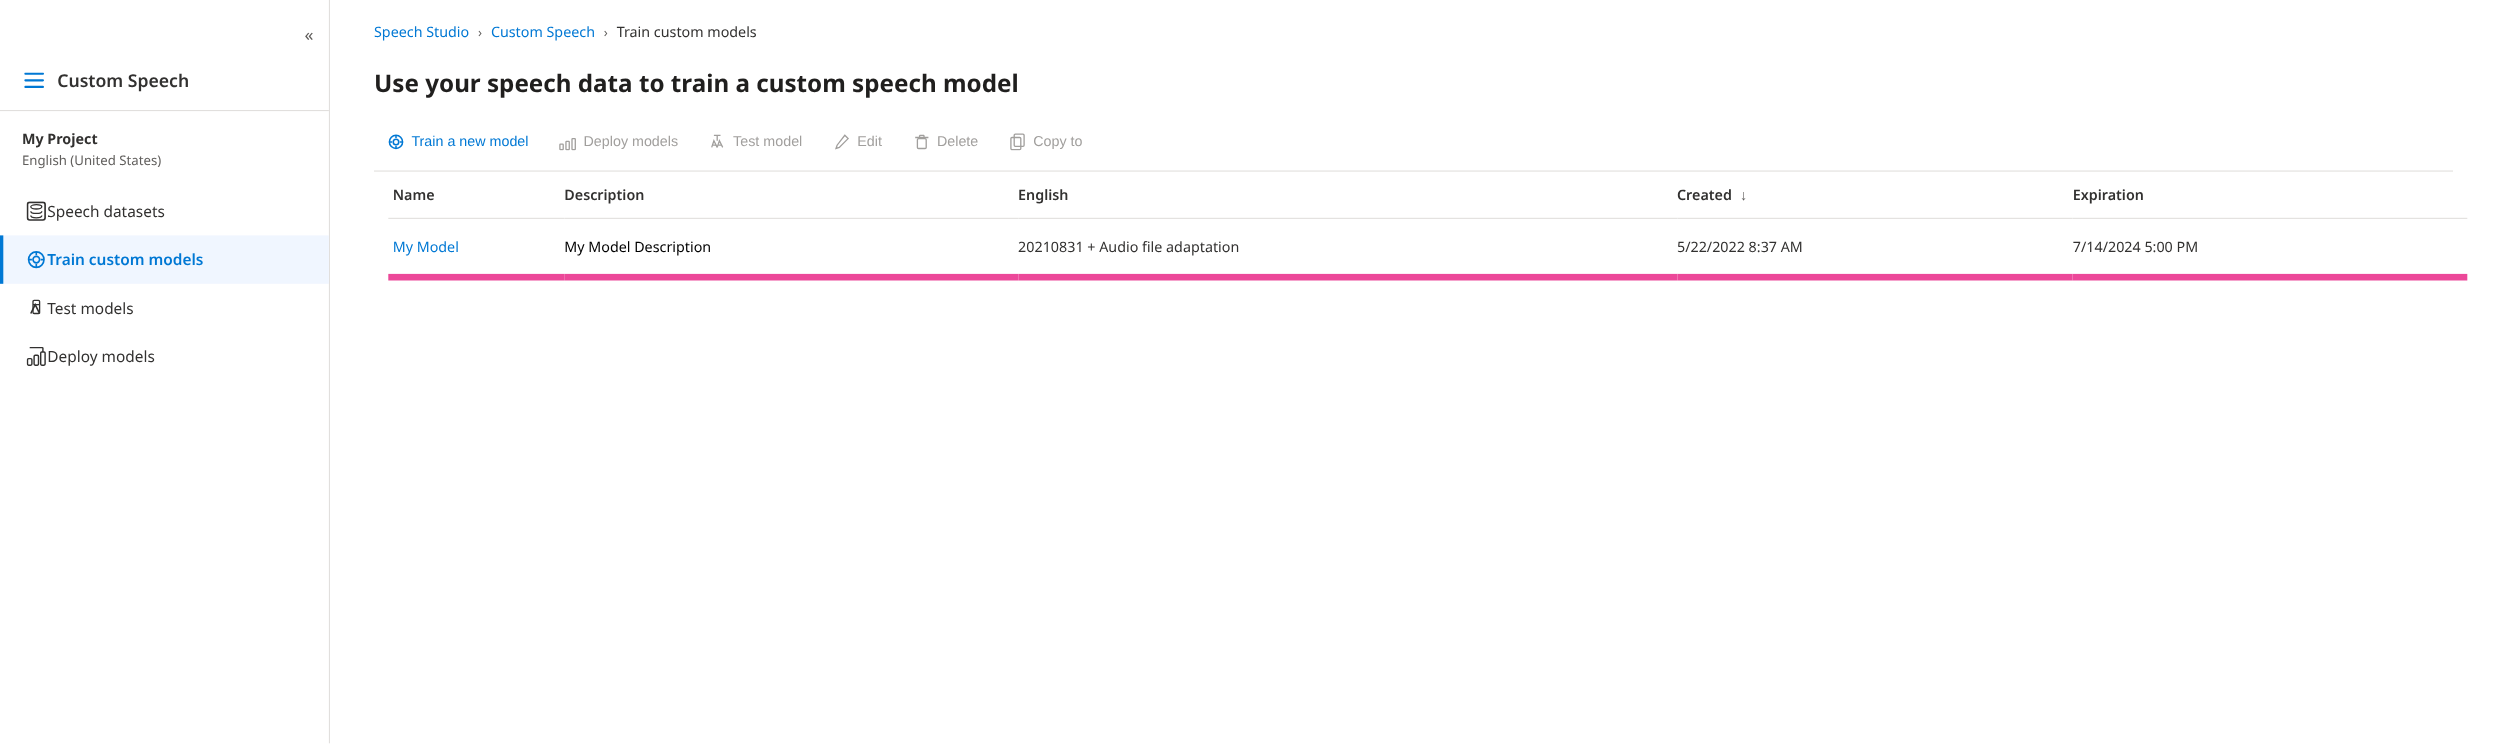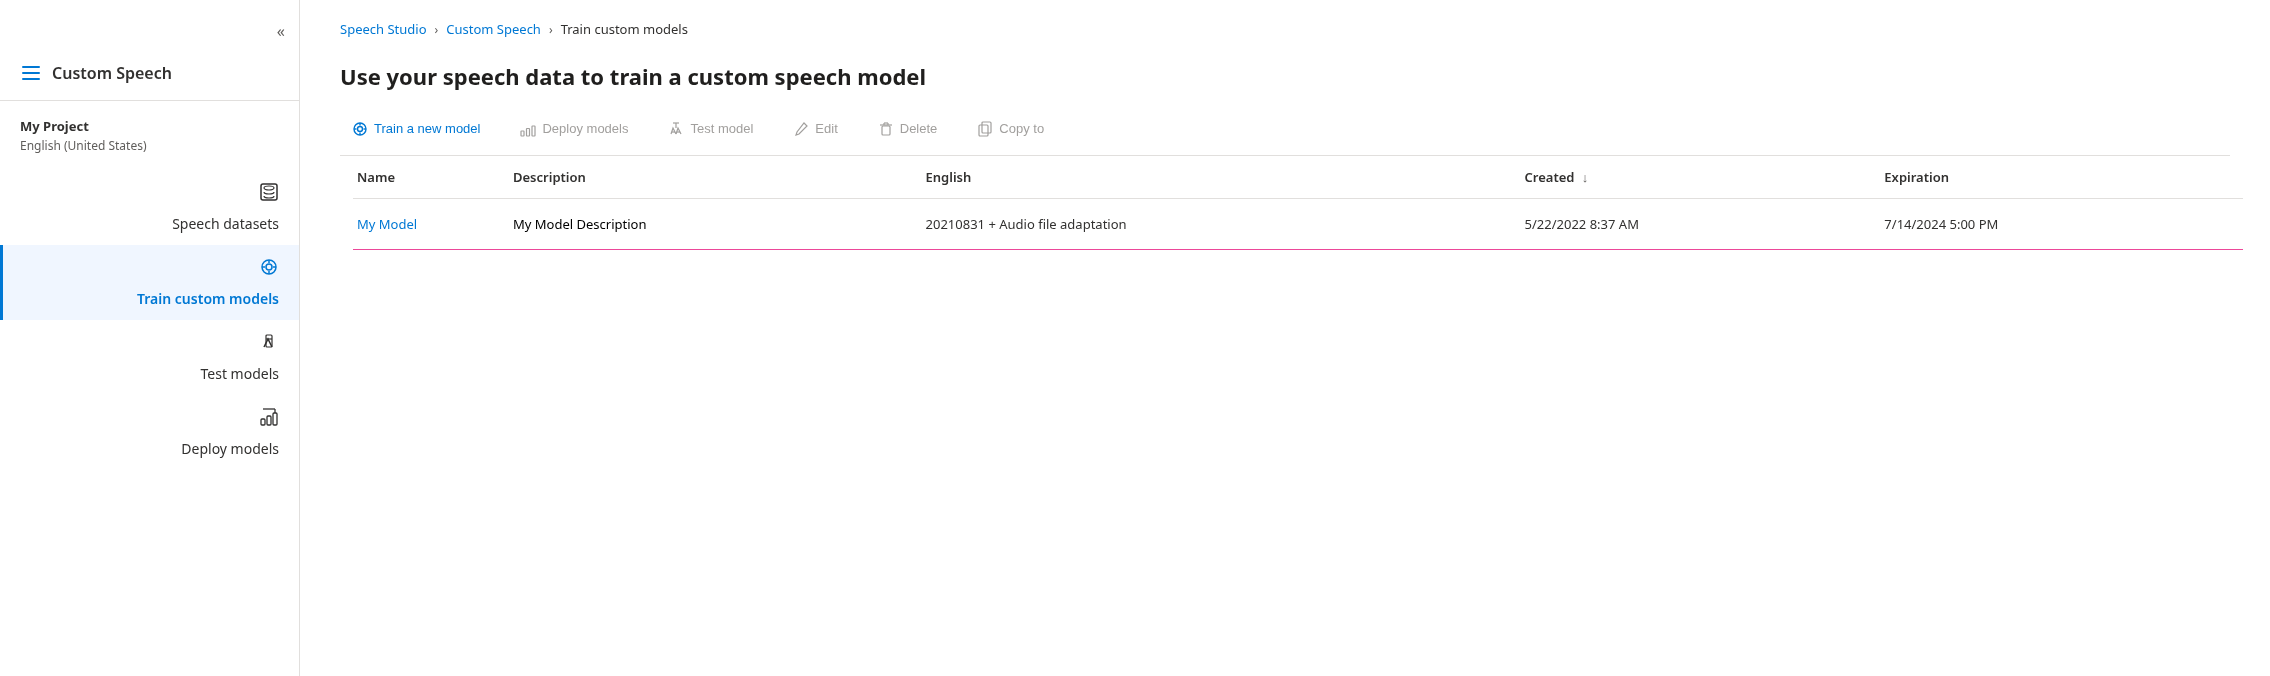--- a/index.html
+++ b/index.html
@@ -66,29 +66,27 @@
       font-size: 12px;
       color: #605e5c;
     }
     .sidebar-nav {
       margin-top: 8px;
       display: flex;
       flex-direction: column;
     }
     .sidebar-nav-item {
       display: flex;
-      align-items: flex-end;
-      gap: 12px;
+      align-items: center;
       padding: 12px 20px;
       cursor: pointer;
       color: #323130;
       font-size: 14px;
       border-left: 3px solid transparent;
       transition: background 0.1s;
-      flex-direction: column;
     }
     .sidebar-nav-item.active {
       background: #f0f6ff;
       border-left: 3px solid #0078d4;
       font-weight: 600;
       color: #0078d4;
     }
     .nav-icon {
       width: 20px;
       height: 20px;
@@ -133,21 +131,21 @@
       font-weight: 700;
       color: #201f1e;
       margin-bottom: 24px;
       line-height: 1.3;
     }
 
     
     .toolbar {
       display: flex;
       align-items: center;
-      gap: 16px;
+      gap: 4px;
       margin-bottom: 0;
       padding-bottom: 12px;
       border-bottom: 1px solid #e1dfdd;
     }
     .toolbar-btn {
       display: flex;
       align-items: center;
       gap: 6px;
       padding: 6px 12px;
       border: none;
@@ -194,21 +192,21 @@
       width: 160px;
     }
     .data-table th .sort-indicator {
       margin-left: 4px;
       color: #605e5c;
     }
     .data-table td {
       padding: 16px 16px 16px 0;
       font-size: 13px;
       color: #323130;
-      border-bottom: 1px solid #ec4899;
+      border-bottom: 6px solid #ec4899;
       vertical-align: middle;
     }
     .data-table td:first-child {
       padding-left: 4px;
     }
     .cell-link {
       color: #0078d4;
       cursor: pointer;
       text-decoration: none;
     }

